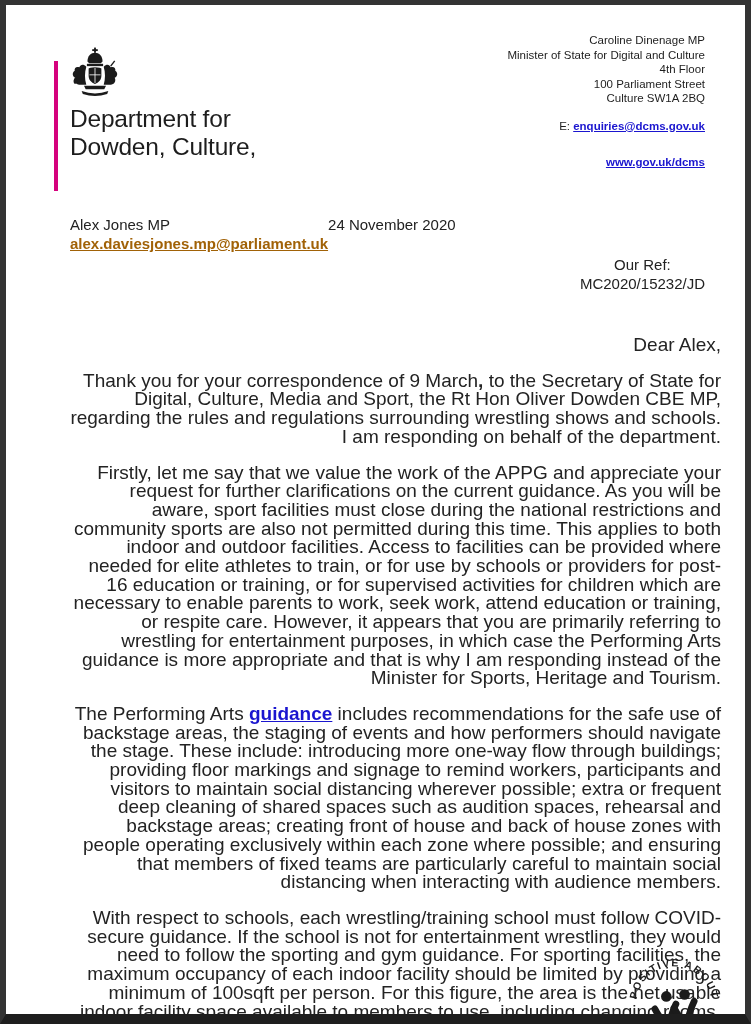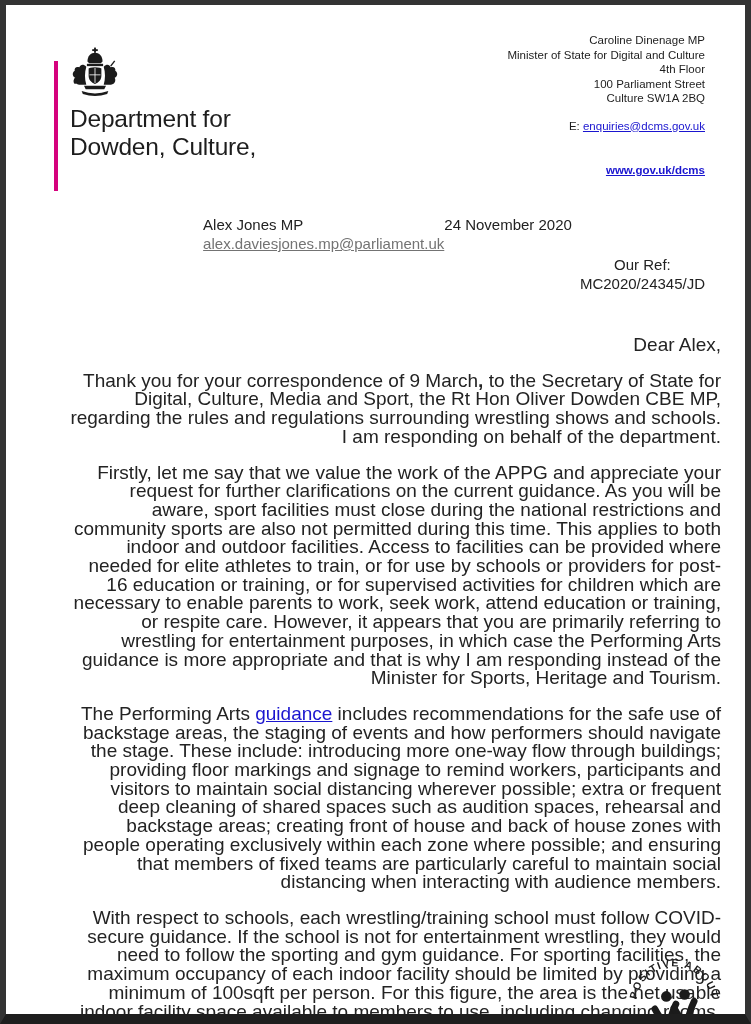--- a/index.html
+++ b/index.html
@@ -28,28 +28,28 @@
     font-size:24.5px; line-height:28px; color:#1d1d1d;
     letter-spacing:-0.2px;
   }
 
   
   .sender {
     position:absolute; right:40px; top:28px;
     text-align:right; font-size:11.5px; line-height:14.5px; color:#1d1d1d;
   }
   .sender-email-line { margin-top:13px; }
-  .sender-web-line { margin-top:30px; font-weight:bold; }
+  .sender-web-line { margin-top:22px; font-weight:bold; }
 
-  a.link { text-decoration:underline; cursor:pointer; }
+  a.link { text-decoration:underline; cursor:pointer;font-weight:bold; }
 
   
   .addr-row {
     position:absolute; left:64px; right:40px; top:210px;
-    display:flex; justify-content:center; align-items:flex-start;
+    display:flex; justify-content:flex-start; align-items:flex-start;
     font-size:15px; line-height:19px;
   }
   .ref-block {
     position:absolute; right:40px; top:250px;
     text-align:center; font-size:15px; line-height:19px;
   }
 
   
   .body-text {
     position:absolute; left:64px; top:331px; width:651px;
@@ -101,28 +101,28 @@
     <div>4th Floor</div>
     <div>100 Parliament Street</div>
     <div>Culture SW1A 2BQ</div>
     <div class="sender-email-line"><span>E: </span><a class="link" style="color:#1a15cf">enquiries@dcms.gov.uk</a></div>
     <div class="sender-web-line"><a class="link" style="color:#1a15cf">www.gov.uk/dcms</a></div>
   </div>
 
   <div class="addr-row">
     <div>
       <div>Alex Jones MP</div>
-      <div><a class="link" style="color:#737373">alex.daviesjones.mp@parliament.uk</a></div>
+      <div><a class="link" style="color:#a16207">alex.daviesjones.mp@parliament.uk</a></div>
     </div>
     <div>24 November 2020</div>
   </div>
 
   <div class="ref-block">
     <div>Our Ref:</div>
-    <div>MC2020/24345/JD</div>
+    <div>MC2020/15232/JD</div>
   </div>
 
   <div class="body-text">
     <p>Dear Alex,</p>
     <p><span>Thank you for your correspondence of 9 March</span><b>,</b><span> to the Secretary of State for Digital, Culture, Media and Sport, the Rt Hon Oliver Dowden CBE MP, regarding the rules and regulations surrounding wrestling shows and schools. I am responding on behalf of the department.</span></p>
     <p>Firstly, let me say that we value the work of the APPG and appreciate your request for further clarifications on the current guidance. As you will be aware, sport facilities must close during the national restrictions and community sports are also not permitted during this time. This applies to both indoor and outdoor facilities. Access to facilities can be provided where needed for elite athletes to train, or for use by schools or providers for post-16 education or training, or for supervised activities for children which are necessary to enable parents to work, seek work, attend education or training, or respite care. However, it appears that you are primarily referring to wrestling for entertainment purposes, in which case the Performing Arts guidance is more appropriate and that is why I am responding instead of the Minister for Sports, Heritage and Tourism.</p>
     <p><span>The Performing Arts </span><a class="link" style="color:#1a15cf">guidance</a><span> includes recommendations for the safe use of backstage areas, the staging of events and how performers should navigate the stage. These include: introducing more one-way flow through buildings; providing floor markings and signage to remind workers, participants and visitors to maintain social distancing wherever possible; extra or frequent deep cleaning of shared spaces such as audition spaces, rehearsal and backstage areas; creating front of house and back of house zones with people operating exclusively within each zone where possible; and ensuring that members of fixed teams are particularly careful to maintain social distancing when interacting with audience members.</span></p>
     <p>With respect to schools, each wrestling/training school must follow COVID-secure guidance. If the school is not for entertainment wrestling, they would need to follow the sporting and gym guidance. For sporting facilities, the maximum occupancy of each indoor facility should be limited by providing a minimum of 100sqft per person. For this figure, the area is the net usable indoor facility space available to members to use, including changing rooms, toilet and wash facilities. Reducing capacity in this way whilst sustaining ventilation flows, will increase the typical current 10l/s/p flow rate of ventilation to at least 20l/s/p, as fewer people are being served by the ventilation system. Ventilation systems should provide 100% fresh air and not recirculate air from one space to another. If the school(s) do not have ventilation/changing rooms/toilets, then the sporting regulations would not be appropriate in this case and therefore</p>
   </div>
 

